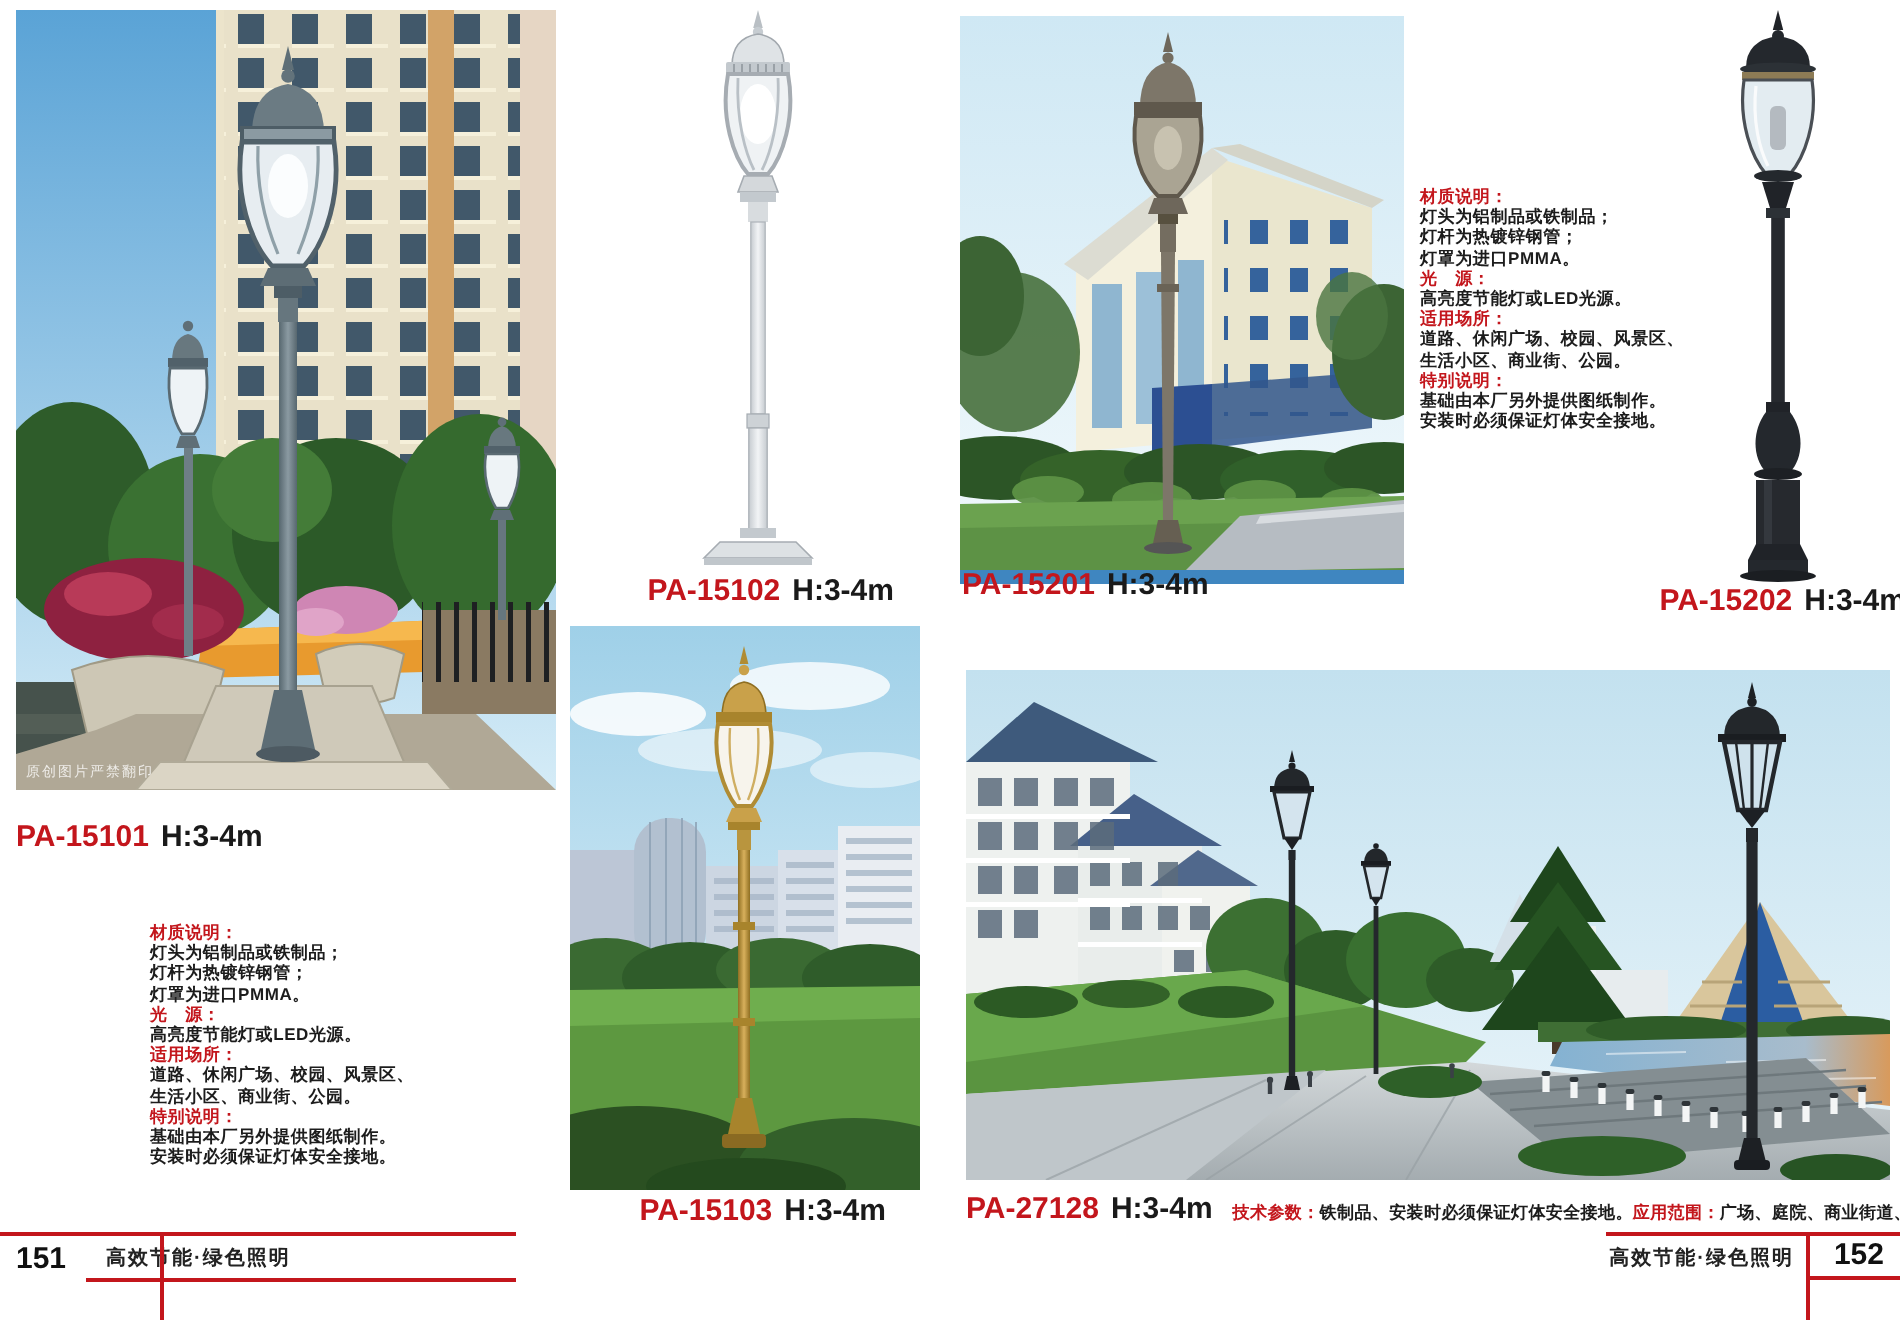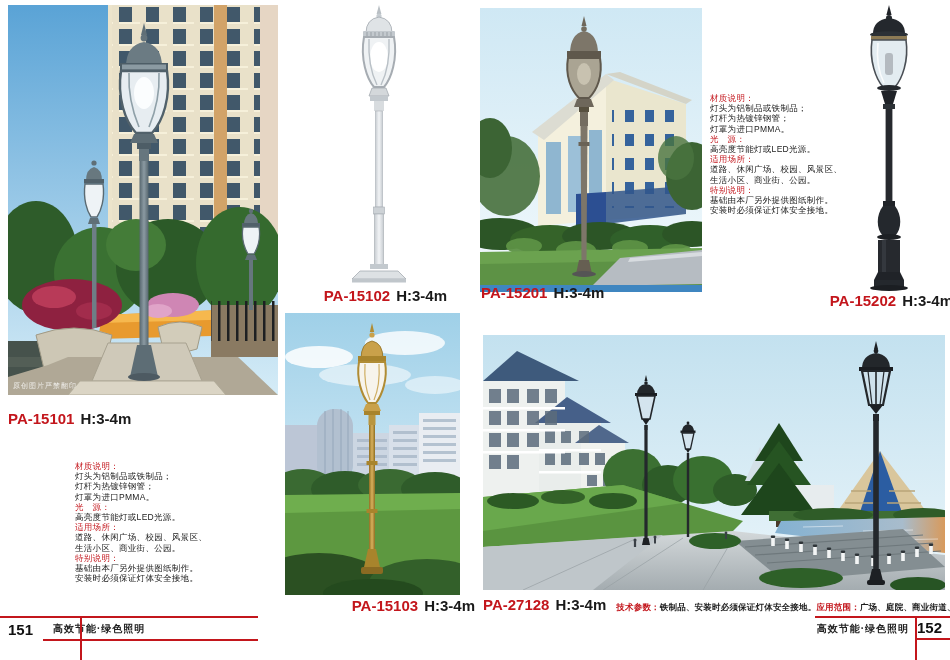--- a/index.html
+++ b/index.html
@@ -8,37 +8,37 @@
   .abs{position:absolute}
   svg{display:block}
   
   .caption{font-size:15px;font-weight:bold;color:#1a1a1a;white-space:nowrap}
   .caption .code{color:#c3161c;margin-right:6px}
   .caption .hval{font-weight:600;color:#1a1a1a}
   .caption.center{text-align:right}
   .caption .small{font-size:8.5px;font-weight:bold;margin-left:10px;color:#1c1c1c;letter-spacing:.2px}
   .caption .small .lbl{color:#c3161c}
   
-  .spec{font-size:8.5px;line-height:10.2px;font-weight:normal;color:#1c1c1c;letter-spacing:.3px}
+  .spec{font-size:8.5px;line-height:10.2px;font-weight:bold;color:#1c1c1c;letter-spacing:.3px}
   .spec .lbl{color:#c3161c}
   
   .watermark{position:absolute;left:5px;bottom:4px;font-size:7px;color:rgba(255,255,255,.78);letter-spacing:1px}
   
   .footer-l{border-top:2px solid #c3161c}
   .fl-row{display:flex;align-items:flex-end}
   .pagenum{font-size:15px;font-weight:bold;color:#111}
   .footer-l .pagenum{padding:1px 10px 3px 8px}
   .footer-l .slogan{font-size:10px;font-weight:bold;letter-spacing:1px;color:#222;
                     padding:4px 0 3px 10px;border-bottom:2px solid #c3161c;flex:1}
   .footer-l .vline{position:absolute;left:80px;top:0;width:2px;height:42px;background:#c3161c}
   .footer-r{display:flex;border-top:2px solid #c3161c}
   .footer-r .slogan{font-size:10px;font-weight:bold;letter-spacing:1px;color:#222;padding:4px 6px 3px 2px}
   .vline2{position:relative;width:2px}
   .vline2 i{position:absolute;left:0;top:0;width:2px;height:42px;background:#c3161c}
-  .footer-r .pagenum{border-bottom:2px solid #c3161c;padding:1px 8px 2px 0}
+  .footer-r .pagenum{border-bottom:2px solid #c3161c;padding:1px 8px 2px 12px}
 </style>
 </head>
 <body>
 
 <figure class="abs" style="left:8px;top:5px;width:270px;height:390px;margin:0">
   <svg viewBox="0 0 270 390" width="270" height="390">
     <defs>
       <linearGradient id="s1sky" x1="0" y1="0" x2="0" y2="1">
           <stop offset="0" stop-color="#5aa3d6"></stop>
           <stop offset="1" stop-color="#d5ecf7"></stop>
@@ -353,21 +353,21 @@
       <rect x="79" y="98" width="16" height="4" fill="#a8842c"></rect>
       <rect x="83.5" y="102" width="7" height="10" fill="#b9953e"></rect>
       <rect x="84" y="112" width="6" height="124" fill="url(#s5pole)"></rect>
       <rect x="81.5" y="148" width="11" height="4" fill="#a8842c"></rect>
       <rect x="81.5" y="196" width="11" height="4" fill="#a8842c"></rect>
       <polygon points="83,236 91,236 95,254 79,254" fill="#a8842c"></polygon>
       <rect x="76" y="254" width="22" height="7" rx="2" fill="#8a6a22"></rect>
     </g>
   </svg>
 </figure>
-<div class="caption center abs" style="left:300px;top:597px;width:175px">
+<div class="caption center abs" style="left:268px;top:597px;width:175px">
   <span class="code">PA-15103</span><span class="hval">H:3-4m</span>
 </div>
 
 <figure class="abs" style="left:483px;top:335px;width:462px;height:255px;margin:0">
   <svg viewBox="0 0 462 255" width="462" height="255">
     <defs>
       <linearGradient id="s6sky" x1="0" y1="0" x2="0" y2="1">
           <stop offset="0" stop-color="#c3e1ef"></stop>
           <stop offset="1" stop-color="#eaf5fa"></stop>
         </linearGradient>

